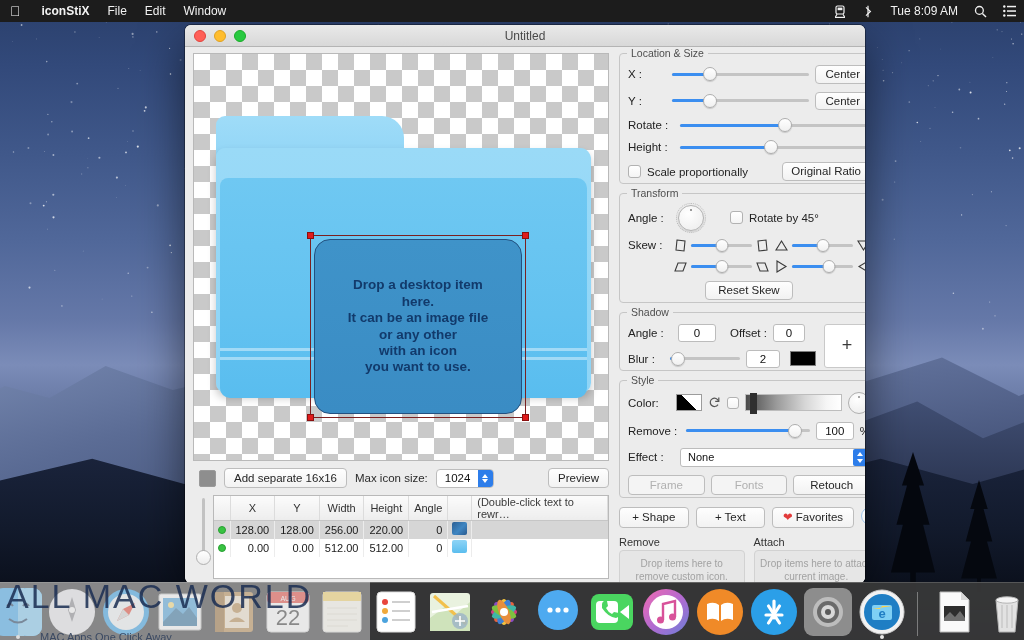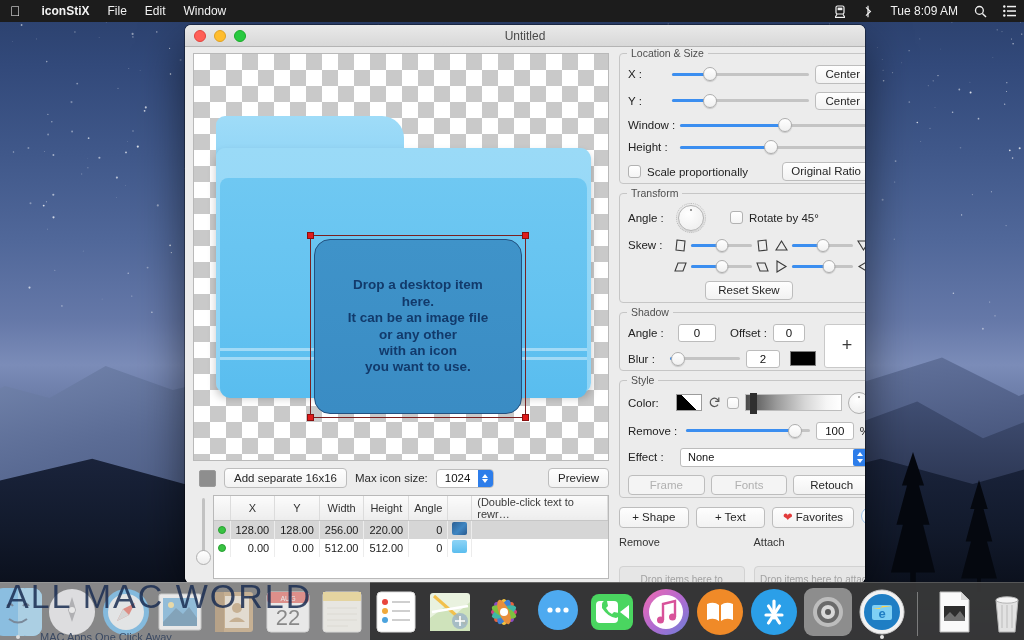--- a/index.html
+++ b/index.html
@@ -268,21 +268,21 @@
     border-right: 3.5px solid transparent; }
   .selectbox .sa::before { top: 3px; border-bottom: 4px solid #fff; }
   .selectbox .sa::after { bottom: 3px; border-top: 4px solid #fff; }
 
   #btnRow { display: flex; gap: 7px; margin-bottom: 8px; }
   .helpbtn { width: 18px; height: 18px; border-radius: 50%; border: 1px solid #9fc4ea;
     background: linear-gradient(180deg,#fff,#f2f2f2); color: #2d7dea; font-size: 11px;
     text-align: center; line-height: 16px; flex: 0 0 18px; }
   #dropRow { display: flex; gap: 9px; }
   .dropzone { flex: 1; }
-  .dzTitle { font-size: 11px; color: #333; margin-bottom: 18px; }
+  .dzTitle { font-size: 11px; color: #333; margin-bottom: 2px; }
   .dzBox { border: 1px solid #d2d2d2; border-radius: 4px; background: #e6e6e6;
     padding: 6px 4px; text-align: center; font-size: 10px; color: #a2a2a2; line-height: 1.35; }
 
   svg.ico { display: block; }
 </style>
 </head>
 <body>
 
 <div id="desktop">
   <svg id="stars">
@@ -876,21 +876,21 @@
           <span class="rlbl" style="width:38px">Y :</span>
           <span class="slider">
             <span class="strack"></span>
             <span class="sfill" style="width:28%"></span>
             <span class="sknob" style="left:28%"></span>
           </span>
           <span class="btn" style="padding:2px 9px">Center</span>
         </div>
 
         <div class="row">
-          <span class="rlbl" style="width:46px">Window :</span>
+          <span class="rlbl" style="width:46px">Rotate :</span>
           <span class="slider">
             <span class="strack"></span>
             <span class="sfill" style="width:55%"></span>
             <span class="sknob" style="left:55%"></span>
           </span>
         </div>
 
         <div class="row">
           <span class="rlbl" style="width:46px">Height :</span>
           <span class="slider">

